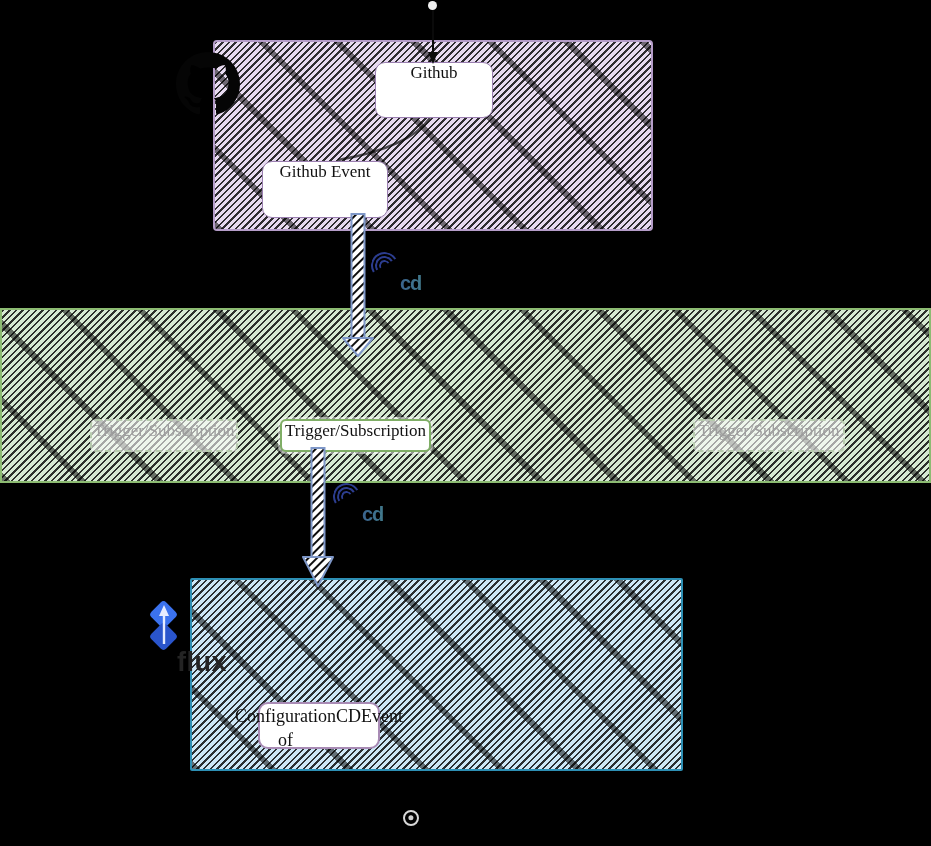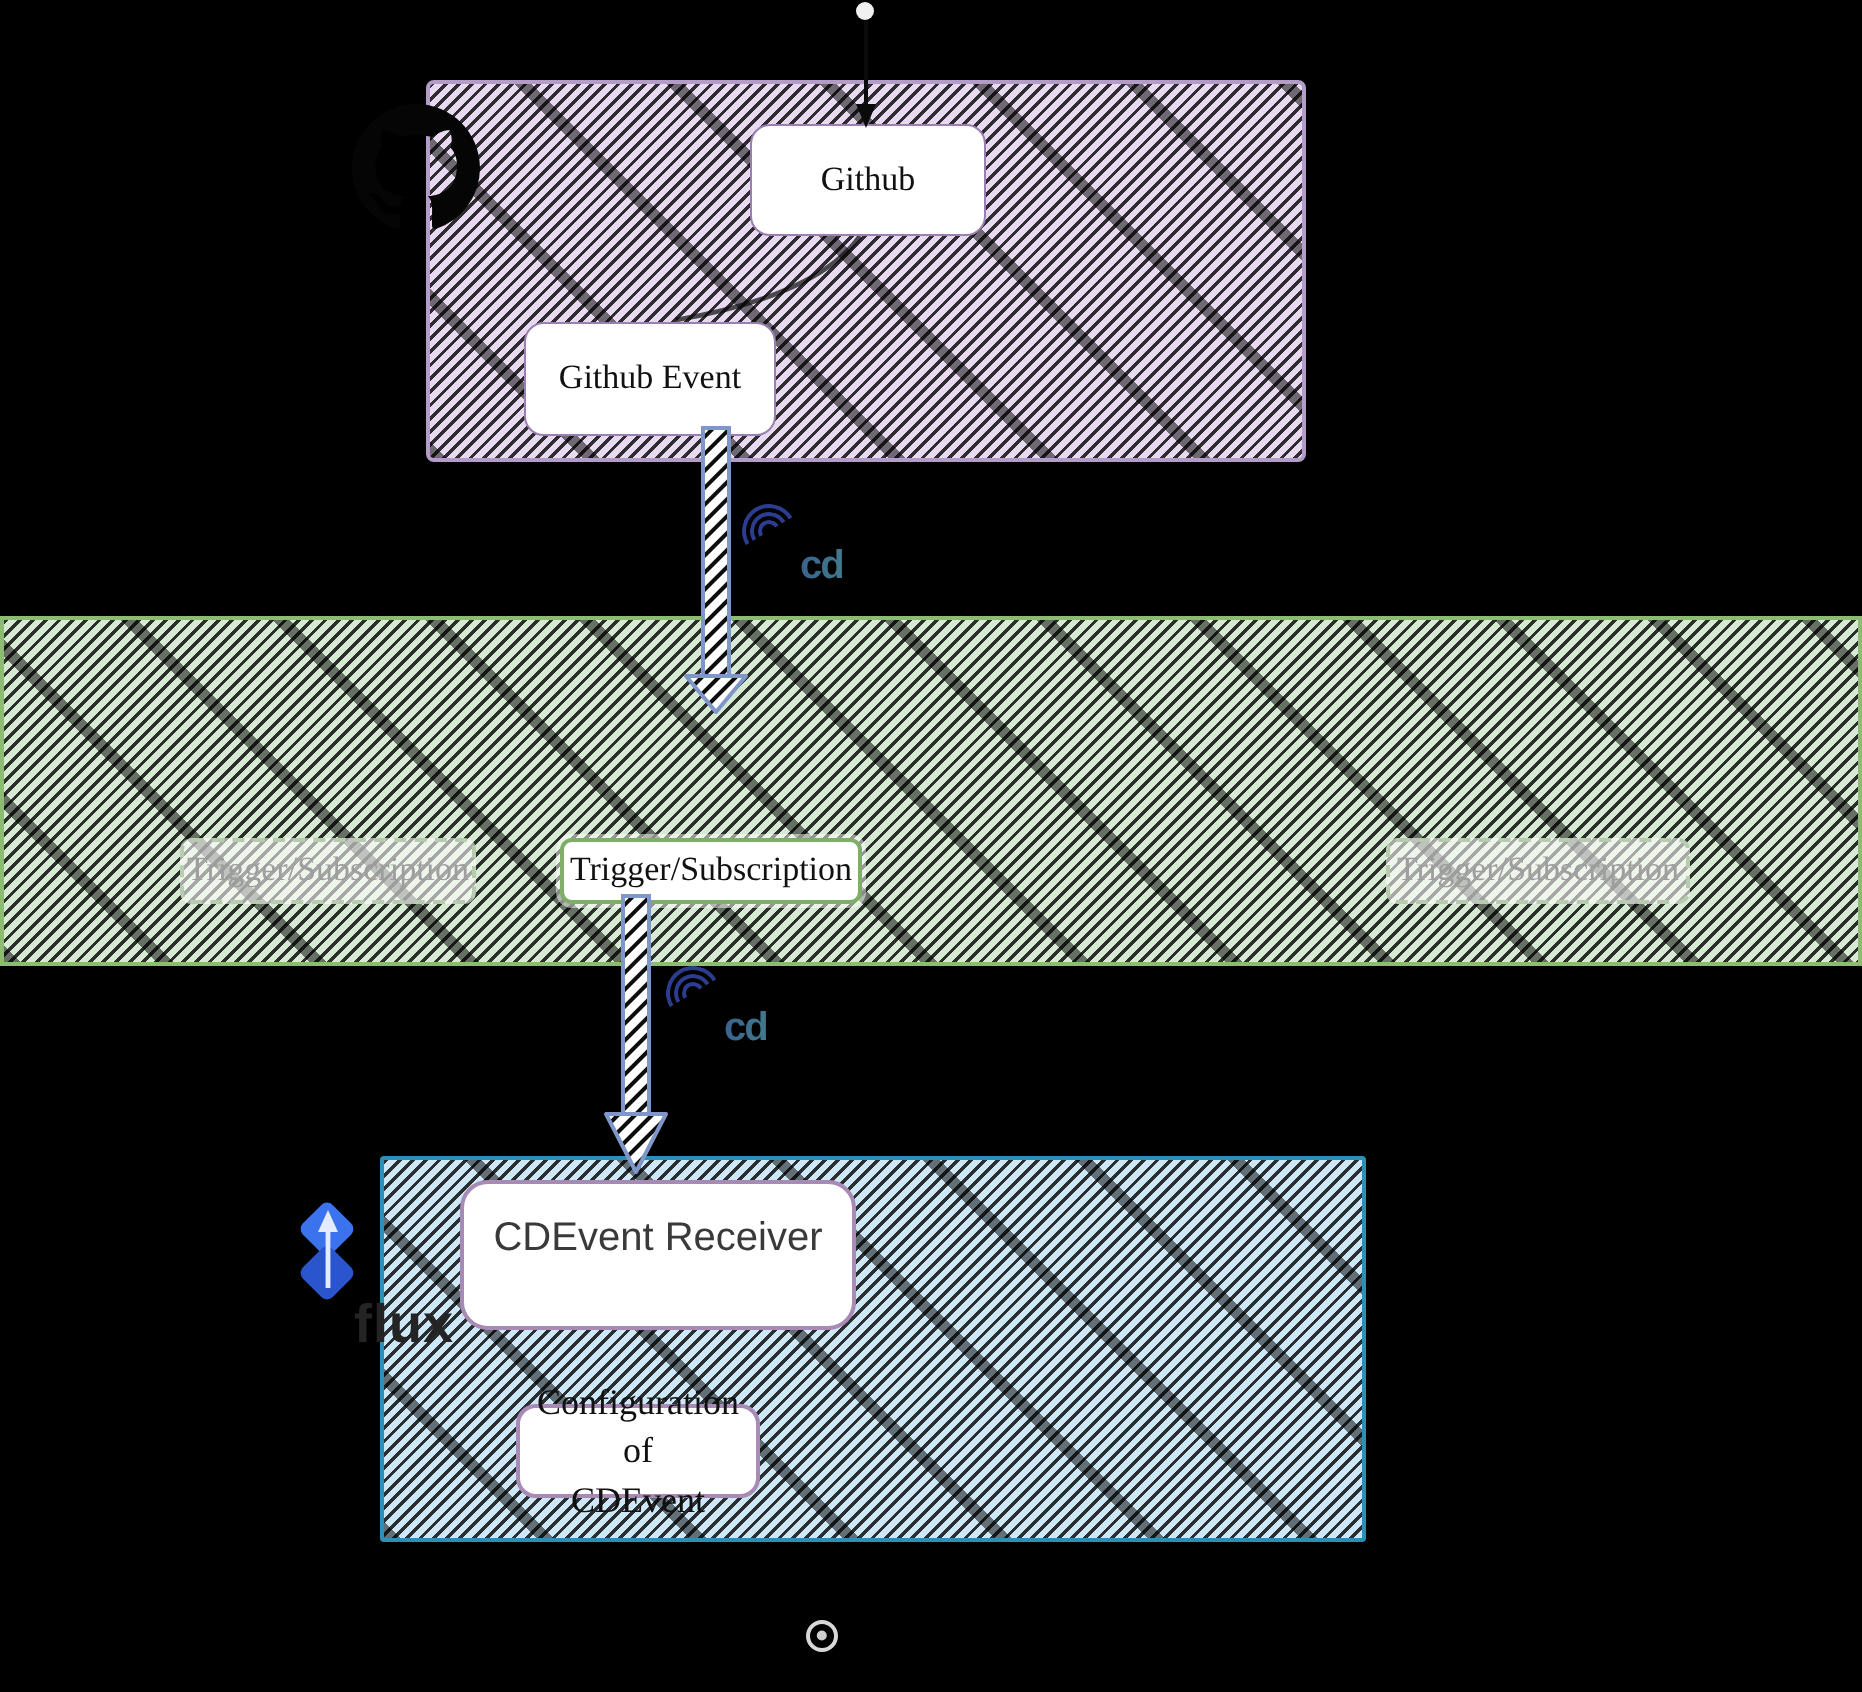--- a/index.html
+++ b/index.html
@@ -17,40 +17,40 @@
   }
   .zone.purple{left:213px;top:40px;width:440px;height:191px;border-radius:4px;
     border-color:var(--purple_border,#b49cc8);background-color:var(--purple_fill,#e7daf0);}
   .zone.green{left:0;top:308px;width:931px;height:175px;
     border-color:var(--green_border,#8cbb72);background-color:var(--green_fill,#d6e9d2);}
   .zone.blue{left:190px;top:578px;width:493px;height:193px;border-radius:2px;
     border-color:var(--blue_border,#2d8fb4);background-color:var(--blue_fill,#cde7f6);}
   
   .node{
     position:absolute;box-sizing:border-box;background:#fff;z-index:3;
-    display:flex;align-items:center;justify-content:center;text-align:center;
+    display:flex;align-items:flex-start;justify-content:center;text-align:center;
     font-size:17px;line-height:1.2;
   }
   .node.purpleb{border:1.6px solid var(--node_purple_border,#9a7fb0);border-radius:10px;}
   .node.github{left:375px;top:62px;width:118px;height:56px;}
   .node.github-event{left:262px;top:161px;width:126px;height:57px;}
   .node.broker{left:20px;top:360px;width:882px;height:40px;border-radius:9px;
     border:2px solid var(--node_green_border,#7fae66);box-shadow:0 0 0 2px rgba(255,255,255,.45);}
   .node.trigger{height:33px;border-radius:6px;font-size:17px;margin-left:28px;}
   .node.trigger.active{left:252px;top:419px;width:151px;
     border:2px solid var(--node_green_border,#7fae66);box-shadow:0 0 0 2px rgba(255,255,255,.5);}
   .node.trigger.inactive{background:rgba(255,255,255,.58);
     border:2px dashed #b7cbae;color:var(--faded_text,#9e9e9e);}
   .node.trigger.left{left:62px;top:419px;width:148px;}
   .node.trigger.right{left:665px;top:419px;width:152px;}
   .node.receiver{left:230px;top:590px;width:198px;height:75px;border-radius:14px;
     border:2.5px solid #a88bb5;align-items:flex-start;padding-top:15px;
     font-family:"Liberation Sans",sans-serif;font-size:20px;color:#3a3a3a;}
   .node.config{left:258px;top:702px;width:122px;height:47px;border-radius:10px;
-    border:2px solid #a88bb5;flex-direction:column;font-size:18px;line-height:1.35;}
+    border:2px solid #a88bb5;flex-direction:row;font-size:18px;line-height:1.35;}
   
   .start-dot{position:absolute;left:428px;top:1px;width:9px;height:9px;border-radius:50%;
     background:#f0f0f0;z-index:6;}
   .end-ring{position:absolute;left:403px;top:810px;width:16px;height:16px;border-radius:50%;
     box-sizing:border-box;border:2px solid #d8d8d8;background:#000;z-index:6;}
   .end-ring .dot{position:absolute;left:50%;top:50%;width:5px;height:5px;border-radius:50%;
     background:#cfcfcf;transform:translate(-52%,-55%);}
   
   .asvg{position:absolute;z-index:4;overflow:visible;}
   
@@ -158,23 +158,20 @@
   <div class="fluxlogo">
     <span class="diamond d1"></span>
     <span class="diamond d2"></span>
     <svg style="position:absolute;left:0;top:0" width="36" height="58">
       <line x1="18" y1="48" x2="18" y2="18" stroke="#e6ecff" stroke-width="2.4"></line>
       <polygon points="13,20 23,20 18,9" fill="#e6ecff"></polygon>
     </svg>
     <span class="fluxword">flux</span>
   </div>
 
-  <div class="node receiver">
-    <span>CDEvent Receiver</span>
-  </div>
 
   <div class="node config">
     <span>Configuration of</span>
     <span>CDEvent</span>
   </div>
 
   <div class="end-ring">
     <span class="dot"></span>
   </div>
 

